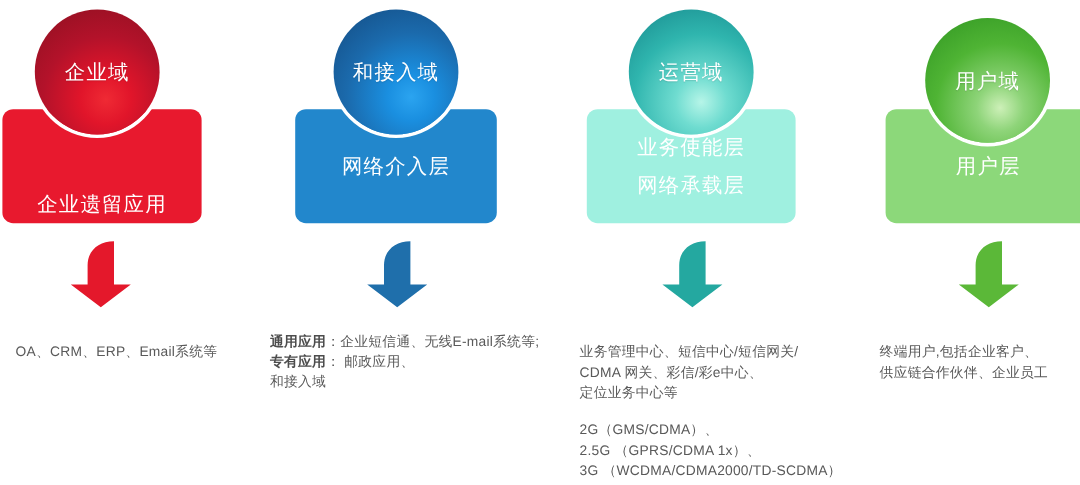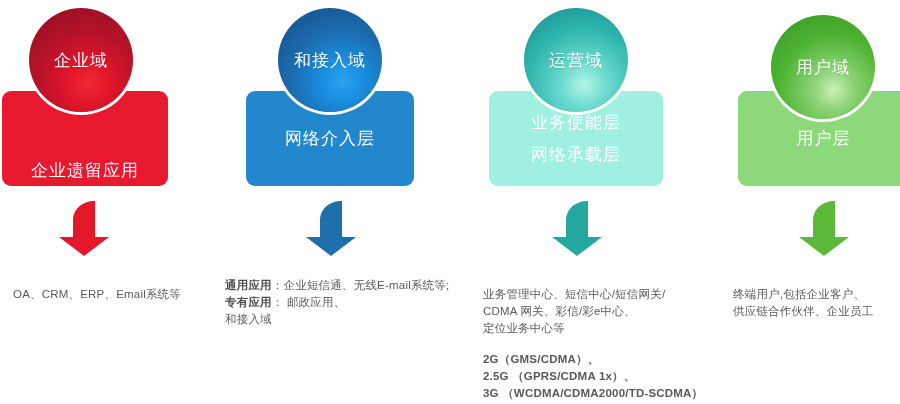--- a/index.html
+++ b/index.html
@@ -61,21 +61,21 @@
   
   .caption{
     position:absolute;
     color:#595959;
     font-size:11.5px;
     line-height:17px;
     letter-spacing:0.2px;
   }
   .caption .ln{white-space:nowrap;display:block;}
   .caption .lbl{font-weight:bold;color:#4d4d4d;margin-top:32px;}
-  .caption-block + .caption-block{margin-top:14px;font-weight:bold;}
+  .caption-block + .caption-block{margin-top:14px;}
 </style>
 </head>
 <body>
 
 <div id="canvas">
 
   <div class="column" style="left:0;width:230px;">
 
     <div class="box" style="left:2px;top:91px;width:166px;height:95px;background:#e8192e;justify-content:flex-end;">
       <span class="box-line">企业遗留应用</span>

